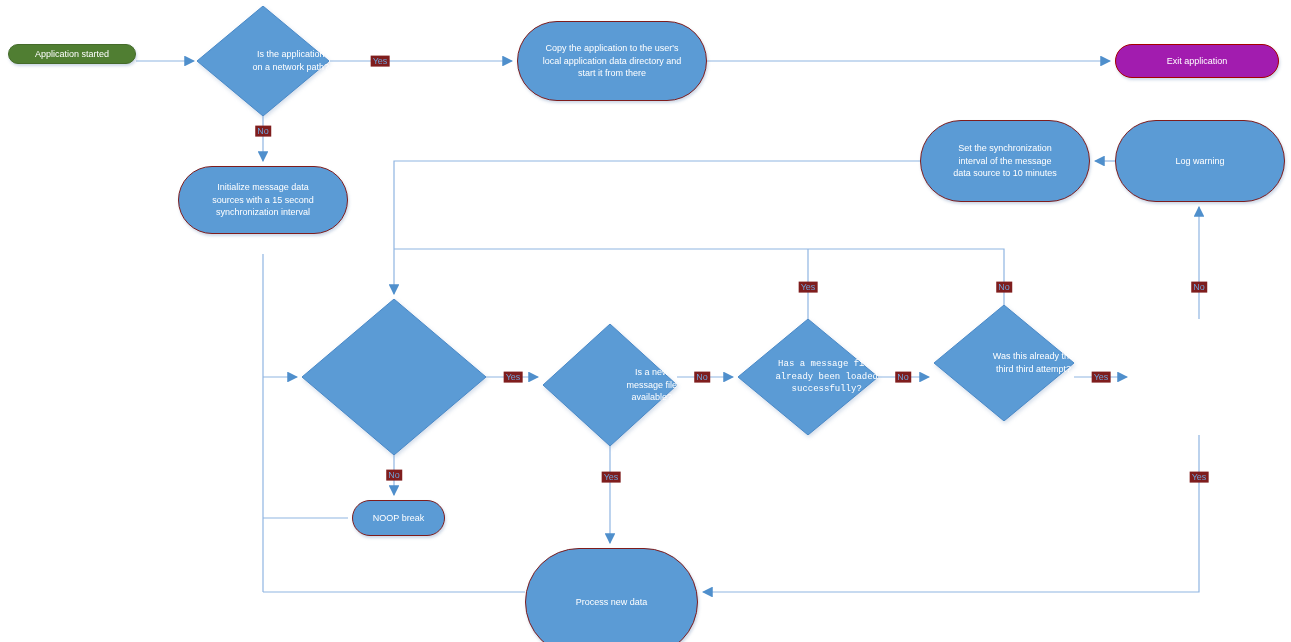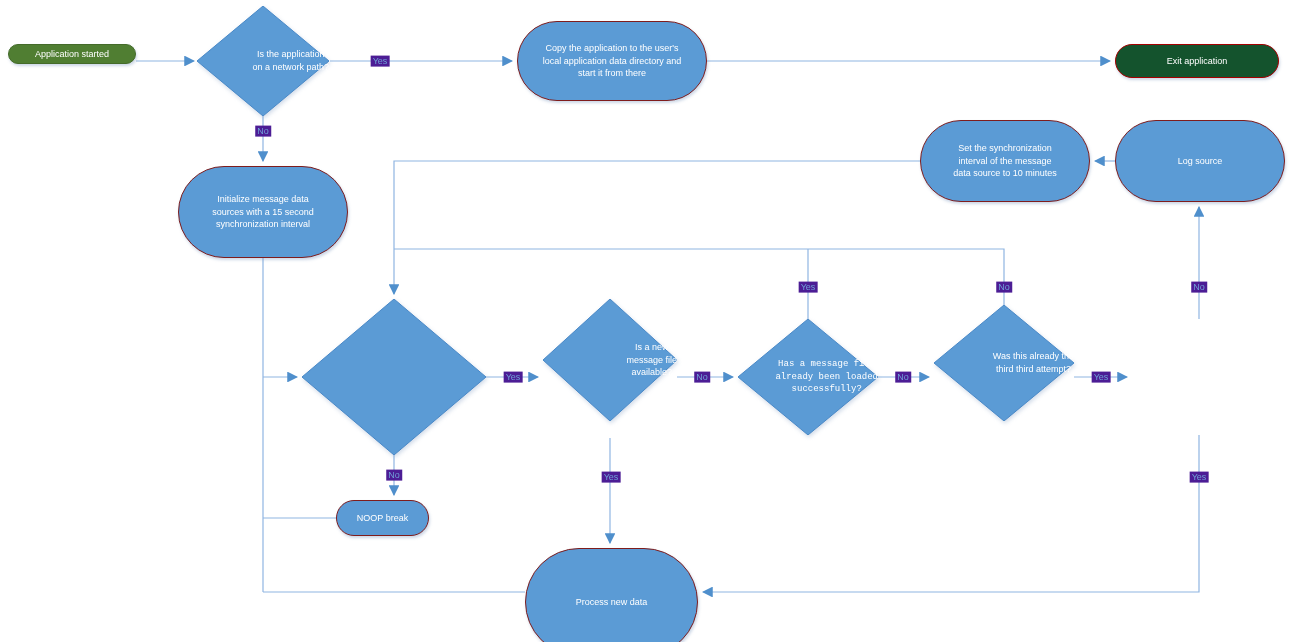--- a/index.html
+++ b/index.html
@@ -12,29 +12,29 @@
     position:absolute;display:flex;align-items:center;justify-content:center;
     text-align:center;color:#fff;font-size:9px;line-height:1.4;z-index:1;
     box-sizing:border-box;
   }
   .node-label{white-space:pre-line;position:relative;z-index:1;}
   .stadium{
     border-radius:999px;background:#5b9bd5;border:1px solid #7f1d1d;
     box-shadow:1px 2px 3px rgba(120,150,190,.38);
   }
   .stadium.green{background:#507e32;border-color:#456b2a;}
-  .stadium.red{background:#14532d;border-color:#a50000;}
+  .stadium.red{background:#a21caf;border-color:#a50000;}
   .diamond{background:transparent;border:none;box-shadow:none;justify-content:flex-end;}
   .diamond > svg{
     position:absolute;left:0;top:0;width:100%;height:100%;
     filter:drop-shadow(1px 2px 2px rgba(120,150,190,.35));
   }
   .edge-label{
     position:absolute;transform:translate(-50%,-50%);z-index:2;
-    background:#4c1d95;color:#6fa0d6;font-size:9px;padding:0 2px;line-height:1.2;
+    background:#7f1d1d;color:#6fa0d6;font-size:9px;padding:0 2px;line-height:1.2;
   }
 </style>
 </head>
 <body>
 
 <div class="canvas">
 
   <svg class="edges" width="1291" height="642" viewBox="0 0 1291 642">
     <defs>
       <marker id="arw" viewBox="0 0 10 10" refX="9" refY="5" markerWidth="9" markerHeight="9" orient="auto-start-reverse">
@@ -80,33 +80,33 @@
   <div class="node stadium" style="left:517px;top:21px;width:190px;height:80px;">
     <span class="node-label">Copy the application to the user's
 local application data directory and
 start it from there</span>
   </div>
 
   <div class="node stadium red" style="left:1115px;top:44px;width:164px;height:34px;">
     <span class="node-label">Exit application</span>
   </div>
 
-  <div class="node stadium" style="left:178px;top:166px;width:170px;height:92px;">
+  <div class="node stadium" style="left:178px;top:166px;width:170px;height:68px;">
     <span class="node-label">Initialize message data
 sources with a 15 second
 synchronization interval</span>
   </div>
 
   <div class="node diamond" style="left:302px;top:299px;width:184px;height:156px;">
     <svg viewBox="0 0 100 100" preserveAspectRatio="none">
       <polygon points="50,0 100,50 50,100 0,50" fill="#5b9bd5" stroke="#4a89c7" vector-effect="non-scaling-stroke"></polygon>
     </svg>
   </div>
 
-  <div class="node diamond" style="left:543px;top:299px;width:134px;height:122px;">
+  <div class="node diamond" style="left:543px;top:324px;width:134px;height:122px;">
     <svg viewBox="0 0 100 100" preserveAspectRatio="none">
       <polygon points="50,0 100,50 50,100 0,50" fill="#5b9bd5" stroke="#4a89c7" vector-effect="non-scaling-stroke"></polygon>
     </svg>
     <span class="node-label">Is a new
 message file
 available?</span>
   </div>
 
   <div class="node diamond" style="left:738px;top:319px;width:140px;height:116px;font-family:Liberation Mono, monospace;">
     <svg viewBox="0 0 100 100" preserveAspectRatio="none">
@@ -126,24 +126,24 @@
   </div>
 
 
   <div class="node stadium" style="left:920px;top:120px;width:170px;height:82px;">
     <span class="node-label">Set the synchronization
 interval of the message
 data source to 10 minutes</span>
   </div>
 
   <div class="node stadium" style="left:1115px;top:120px;width:170px;height:82px;">
-    <span class="node-label">Log source</span>
+    <span class="node-label">Log warning</span>
   </div>
 
-  <div class="node stadium" style="left:336px;top:500px;width:93px;height:36px;">
+  <div class="node stadium" style="left:352px;top:500px;width:93px;height:36px;">
     <span class="node-label">NOOP break</span>
   </div>
 
   <div class="node stadium" style="left:525px;top:548px;width:173px;height:108px;">
     <span class="node-label">Process new data</span>
   </div>
 
   <span class="edge-label" style="left:380px;top:61px;">Yes</span>
   <span class="edge-label" style="left:263px;top:131px;">No</span>
   <span class="edge-label" style="left:513px;top:377px;">Yes</span>

